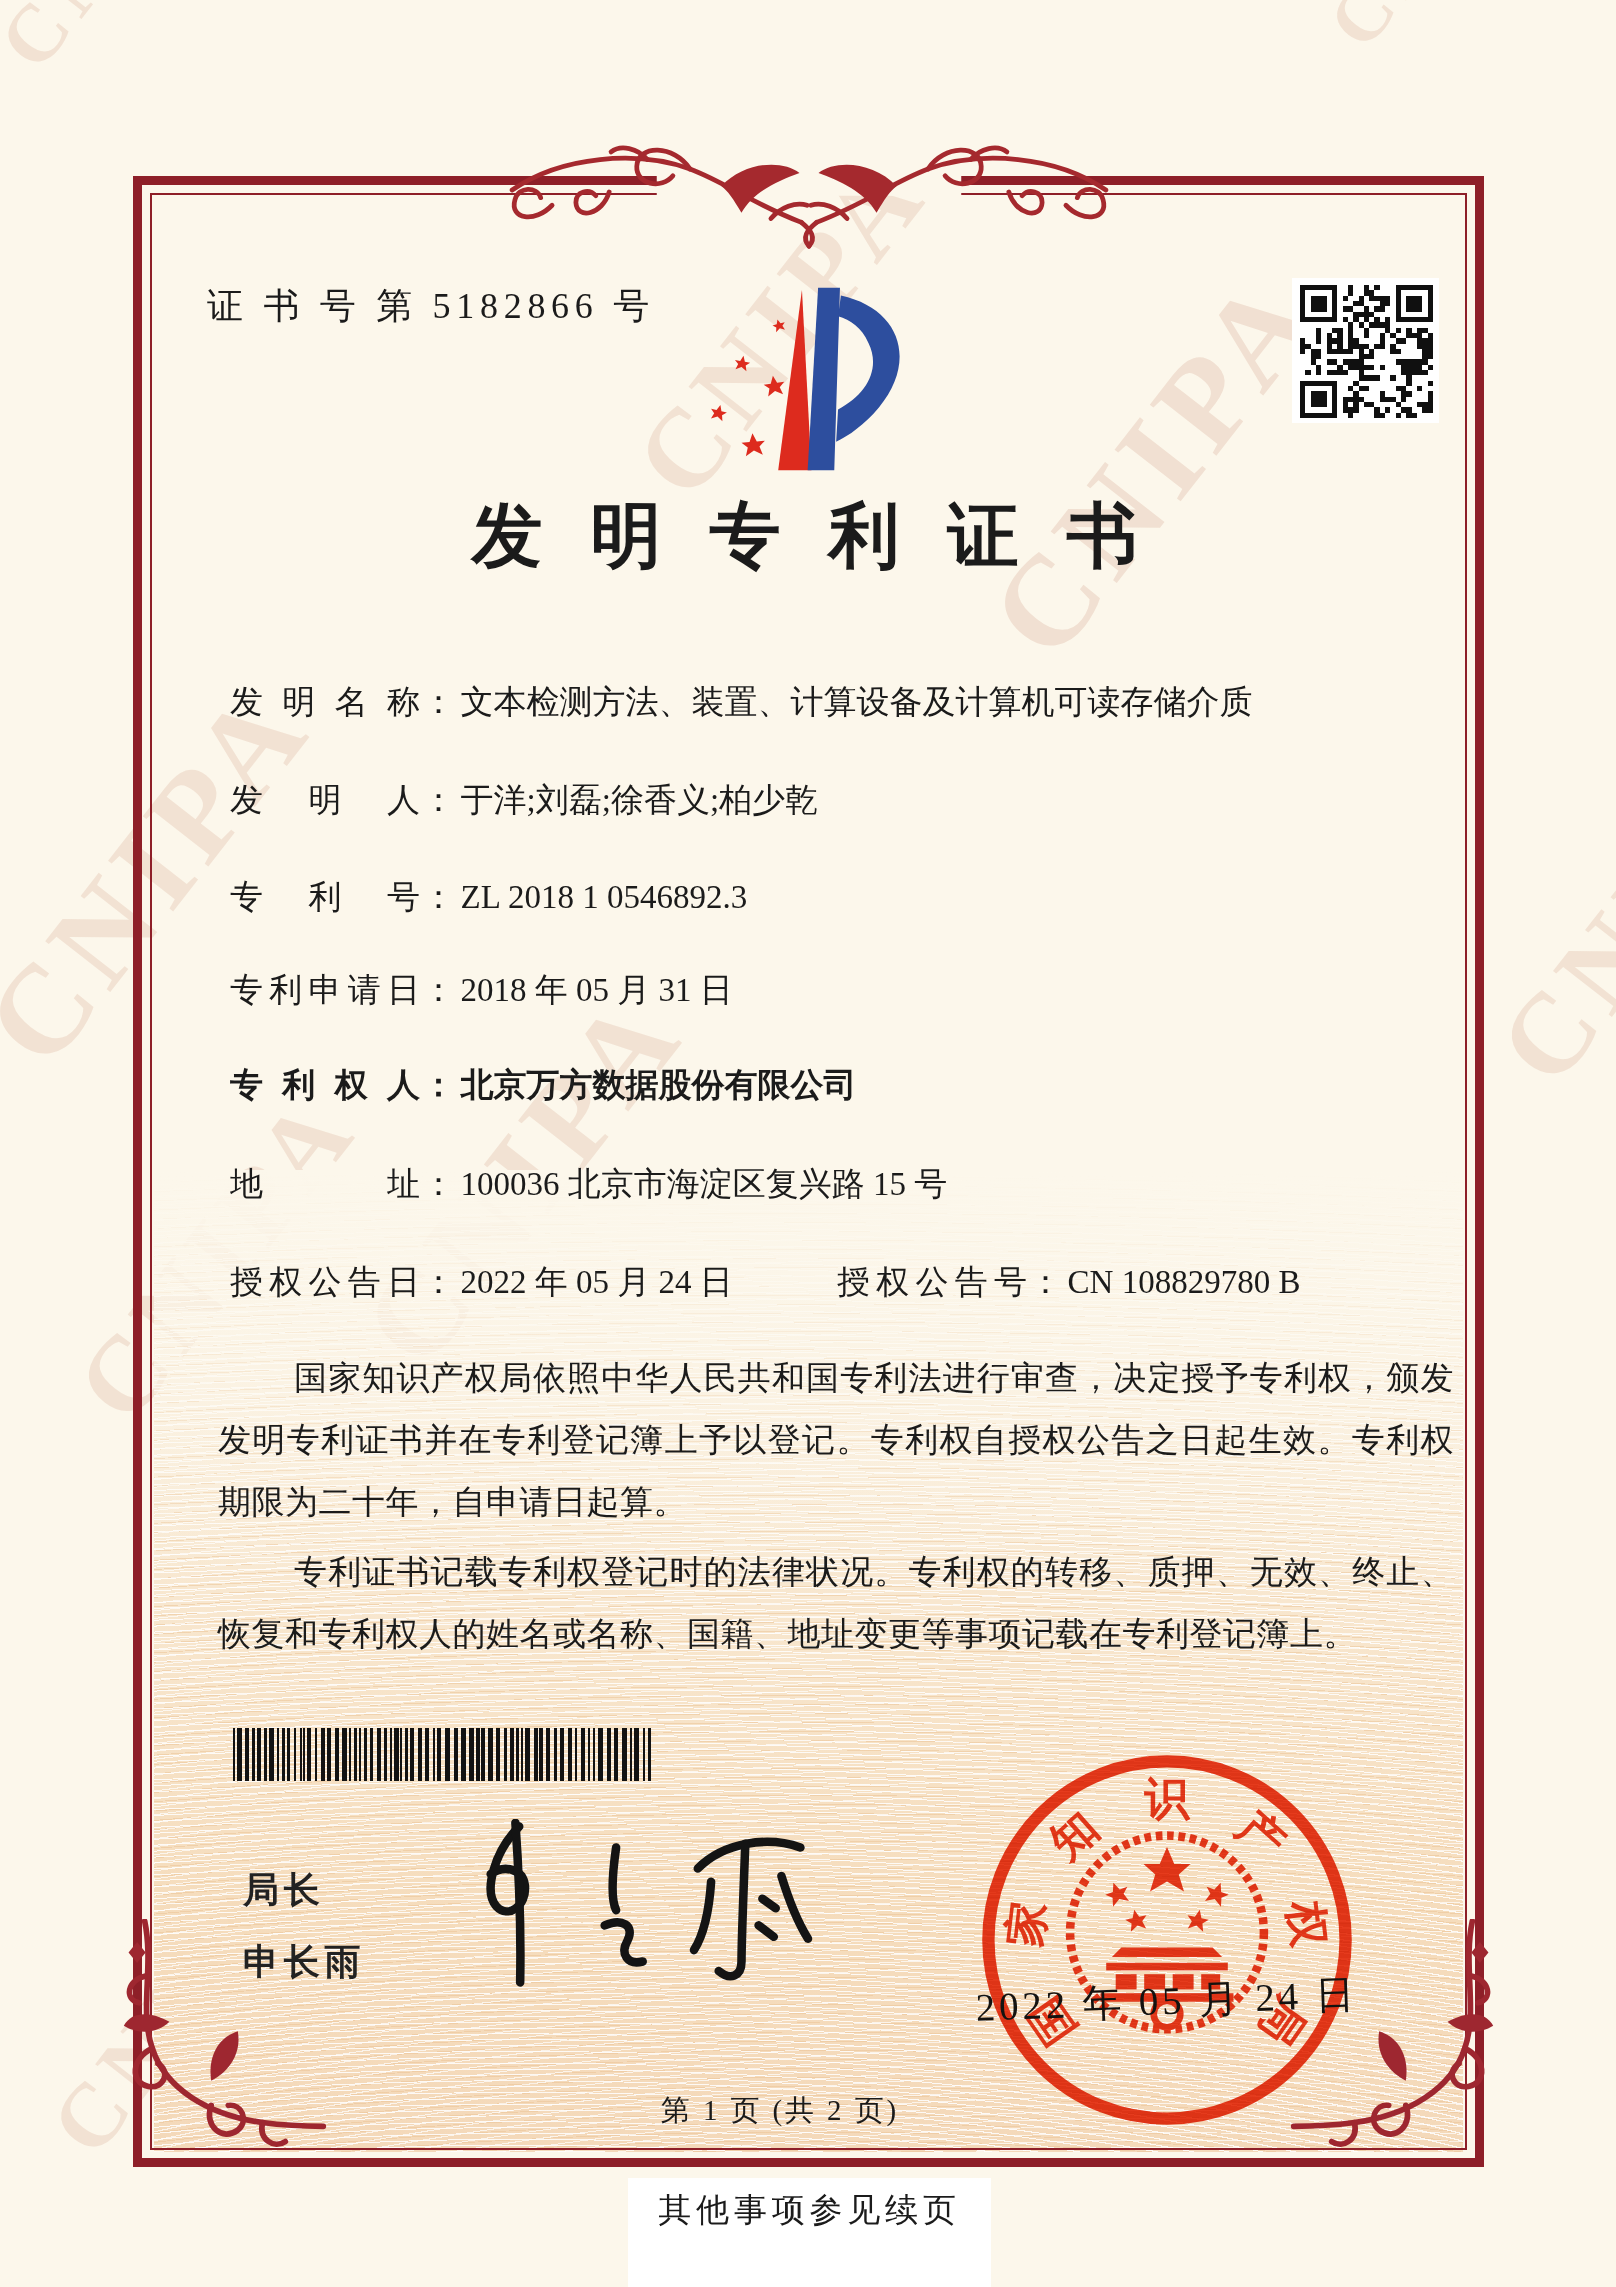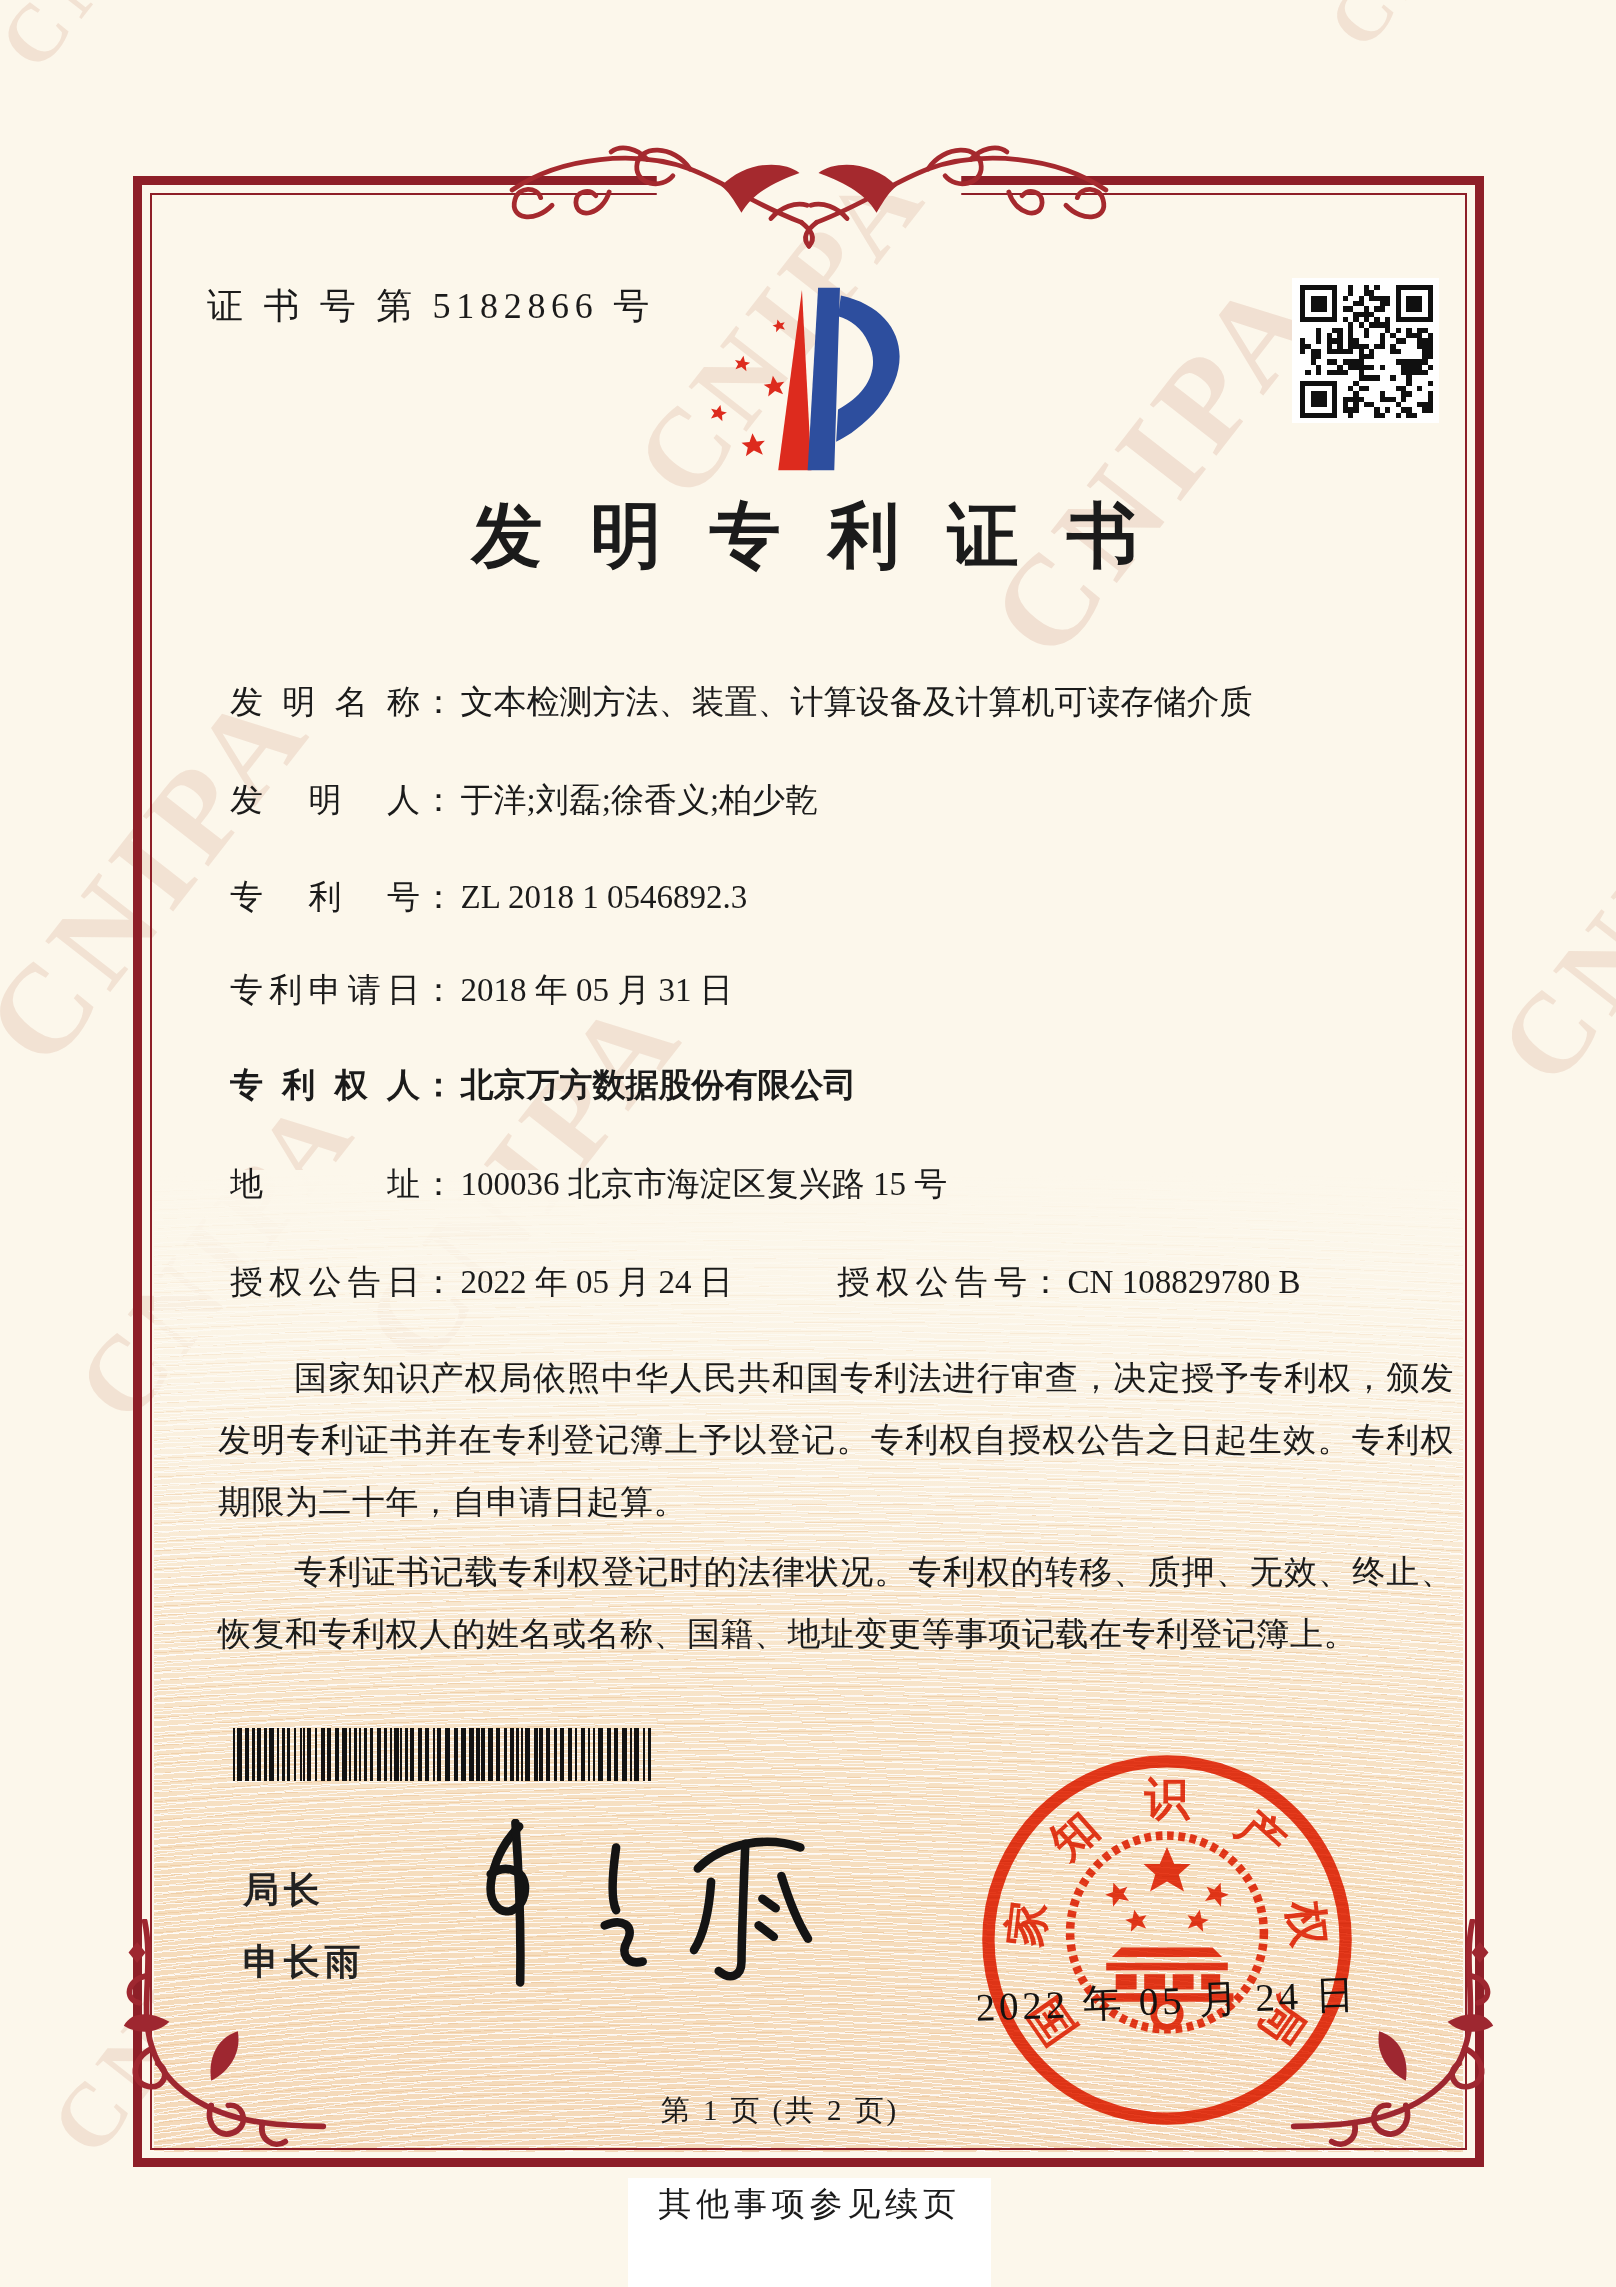--- a/index.html
+++ b/index.html
@@ -65,21 +65,21 @@
   .seal-ch{
     position:absolute; font-size:45px; font-weight:bold; color:#e73c1e;
     font-family:"Liberation Serif",serif; z-index:6;
   }
   .seal-date{
     position:absolute; left:0; top:243px; width:100%; text-align:center; z-index:7;
     font-size:39px; letter-spacing:3.8px; color:#141414; transform:rotate(-2deg);
   }
   .page-no{position:absolute; left:0; top:2091px; width:1560px; text-align:center; font-size:29px; letter-spacing:2.9px; z-index:4;}
   .note-box{position:absolute; left:628px; top:2178px; width:363px; height:109px; background:#ffffff; z-index:4; text-align:center;}
-  .note-box span{display:inline-block; margin-top:4px; font-size:33px; letter-spacing:4.8px;}
+  .note-box span{display:inline-block; margin-top:10px; font-size:33px; letter-spacing:4.8px;}
 </style>
 </head>
 <body>
 
 <div class="cert">
 
   <span class="wm" style="left:-19px;top:28.5px;font-size:81px;">CNIPA</span>
   <span class="wm" style="left:1311px;top:9.5px;font-size:76px;">CNIPA</span>
   <span class="wm" style="left:609px;top:442px;font-size:112px;">CNIPA</span>
   <span class="wm" style="left:961px;top:594px;font-size:128px;color:rgba(198,134,108,0.2);">CNIPA</span>

